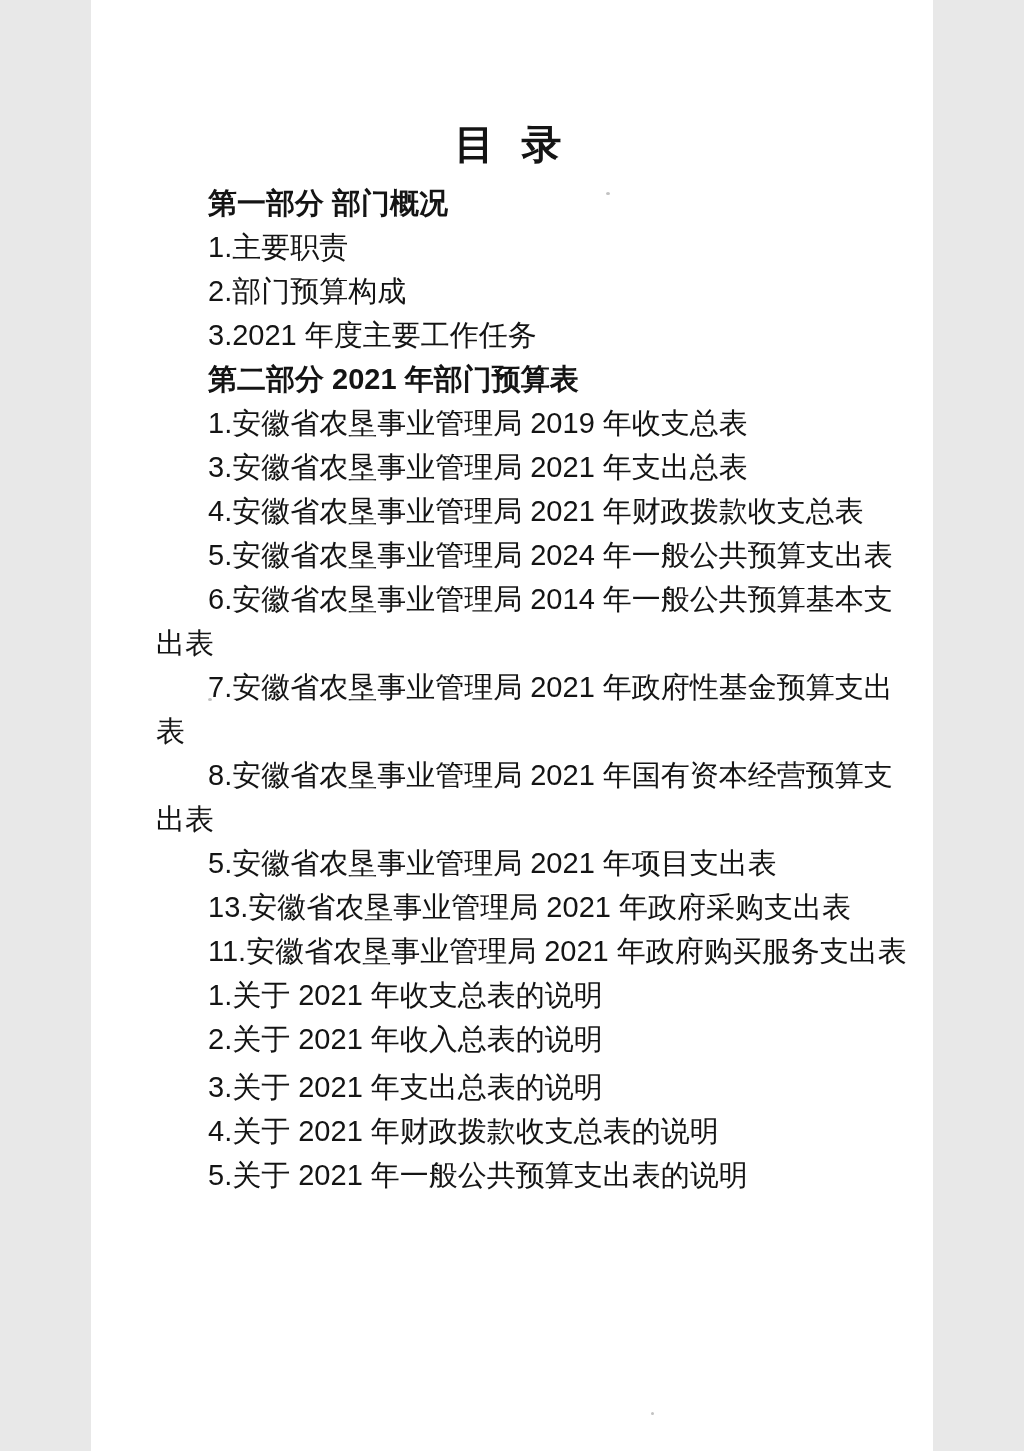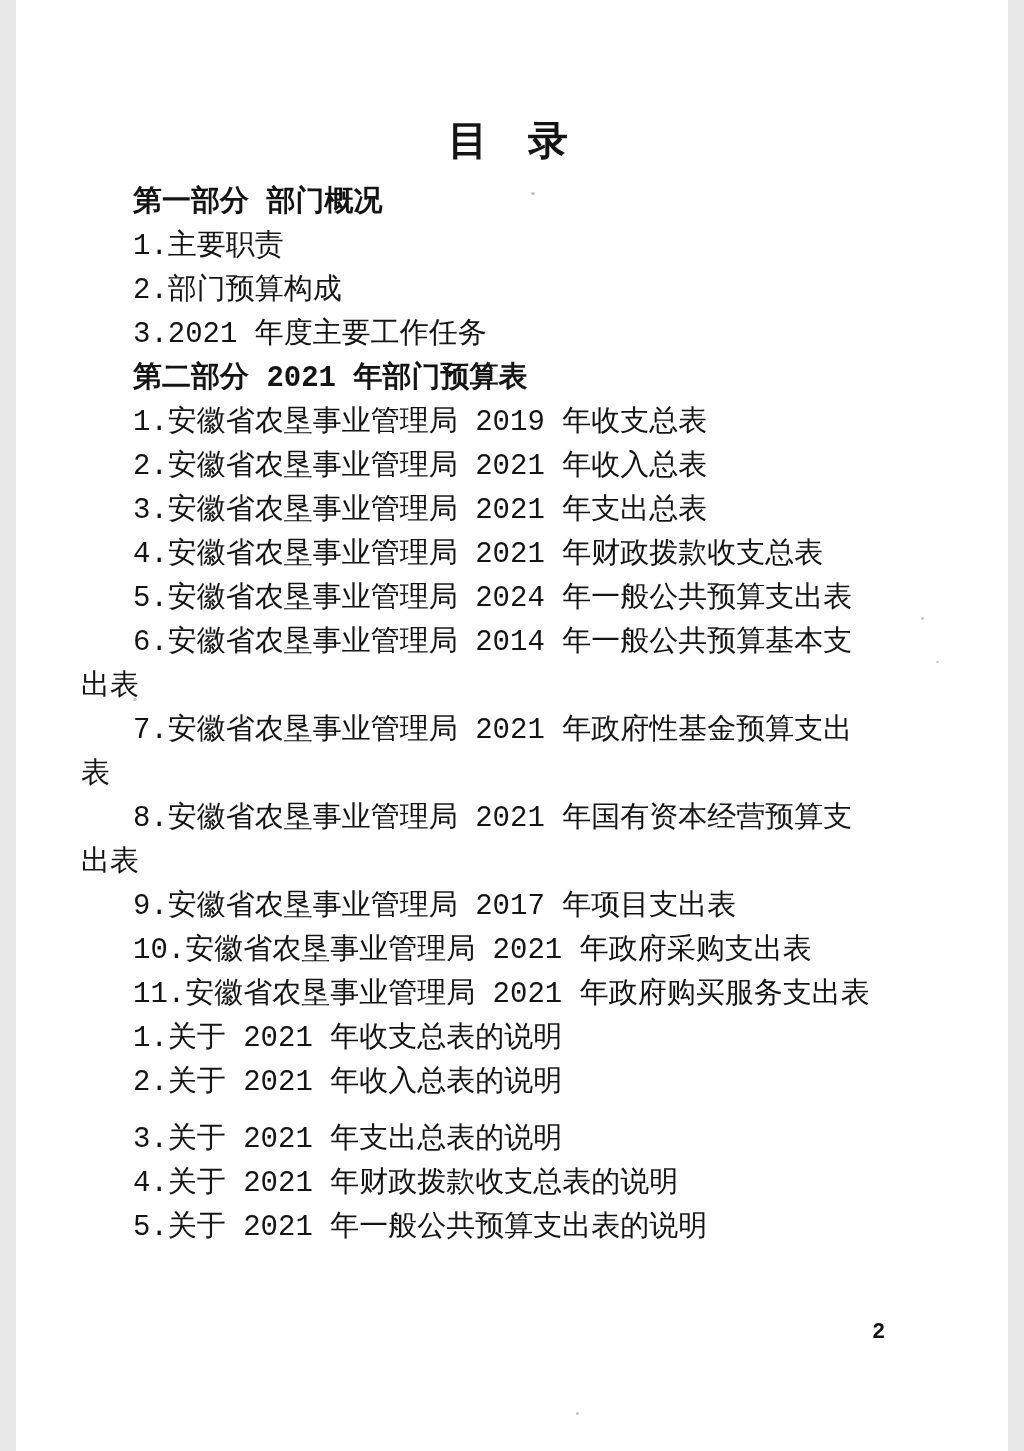--- a/index.html
+++ b/index.html
@@ -1,23 +1,23 @@
 <!DOCTYPE html>
 <html><head>
 <meta charset="utf-8">
 <style>
   html, body { margin: 0; padding: 0; background: #e8e8e8; }
   .page {
     position: relative;
-    width: 992px;
+    width: 842px;
     height: 1451px;
     margin: 0 auto;
     background: #ffffff;
     overflow: hidden;
-    font-family: Liberation Mono, monospace;
+    font-family: Liberation Sans, sans-serif;
     color: #141414;
   }
   .doc-title {
     margin: 0;
     padding-top: 120px;
     line-height: 48px;
     text-align: center;
     font-size: 40px;
     font-weight: bold;
     letter-spacing: 8px;
@@ -28,21 +28,21 @@
     padding-left: 65px;
   }
   .t-line {
     font-size: 29px;
     line-height: 44px;
     height: 44px;
     white-space: nowrap;
   }
   .t-ind  { text-indent: 52px; }
   .t-head { font-weight: bold; font-size: 29px; }
-  .t-gap  { margin-top: 13px; }
+  .t-gap  { margin-top: 4px; }
   .page-number {
     position: absolute;
     left: 856px;
     top: 1320px;
     font-size: 22px;
     font-weight: bold;
     line-height: 26px;
   }
   .speck {
     position: absolute;
@@ -60,32 +60,31 @@
 
   <div class="toc">
 
     <div class="t-line t-ind t-head">第一部分 部门概况</div>
     <div class="t-line t-ind">1.主要职责</div>
     <div class="t-line t-ind">2.部门预算构成</div>
     <div class="t-line t-ind">3.2021 年度主要工作任务</div>
 
     <div class="t-line t-ind t-head">第二部分 2021 年部门预算表</div>
     <div class="t-line t-ind">1.安徽省农垦事业管理局 2019 年收支总表</div>
-    <div class="t-line t-ind">2.安徽省农垦事业管理局 2021 年收入总表</div>
     <div class="t-line t-ind">3.安徽省农垦事业管理局 2021 年支出总表</div>
     <div class="t-line t-ind">4.安徽省农垦事业管理局 2021 年财政拨款收支总表</div>
     <div class="t-line t-ind">5.安徽省农垦事业管理局 2024 年一般公共预算支出表</div>
     <div class="t-line t-ind">6.安徽省农垦事业管理局 2014 年一般公共预算基本支</div>
     <div class="t-line">出表</div>
     <div class="t-line t-ind">7.安徽省农垦事业管理局 2021 年政府性基金预算支出</div>
     <div class="t-line">表</div>
     <div class="t-line t-ind">8.安徽省农垦事业管理局 2021 年国有资本经营预算支</div>
     <div class="t-line">出表</div>
-    <div class="t-line t-ind">9.安徽省农垦事业管理局 2017 年项目支出表</div>
-    <div class="t-line t-ind">10.安徽省农垦事业管理局 2021 年政府采购支出表</div>
+    <div class="t-line t-ind">5.安徽省农垦事业管理局 2021 年项目支出表</div>
+    <div class="t-line t-ind">13.安徽省农垦事业管理局 2021 年政府采购支出表</div>
     <div class="t-line t-ind">11.安徽省农垦事业管理局 2021 年政府购买服务支出表</div>
 
     <div class="t-line t-ind">1.关于 2021 年收支总表的说明</div>
     <div class="t-line t-ind">2.关于 2021 年收入总表的说明</div>
     <div class="t-line t-ind t-gap">3.关于 2021 年支出总表的说明</div>
     <div class="t-line t-ind">4.关于 2021 年财政拨款收支总表的说明</div>
     <div class="t-line t-ind">5.关于 2021 年一般公共预算支出表的说明</div>
 
   </div>
 

